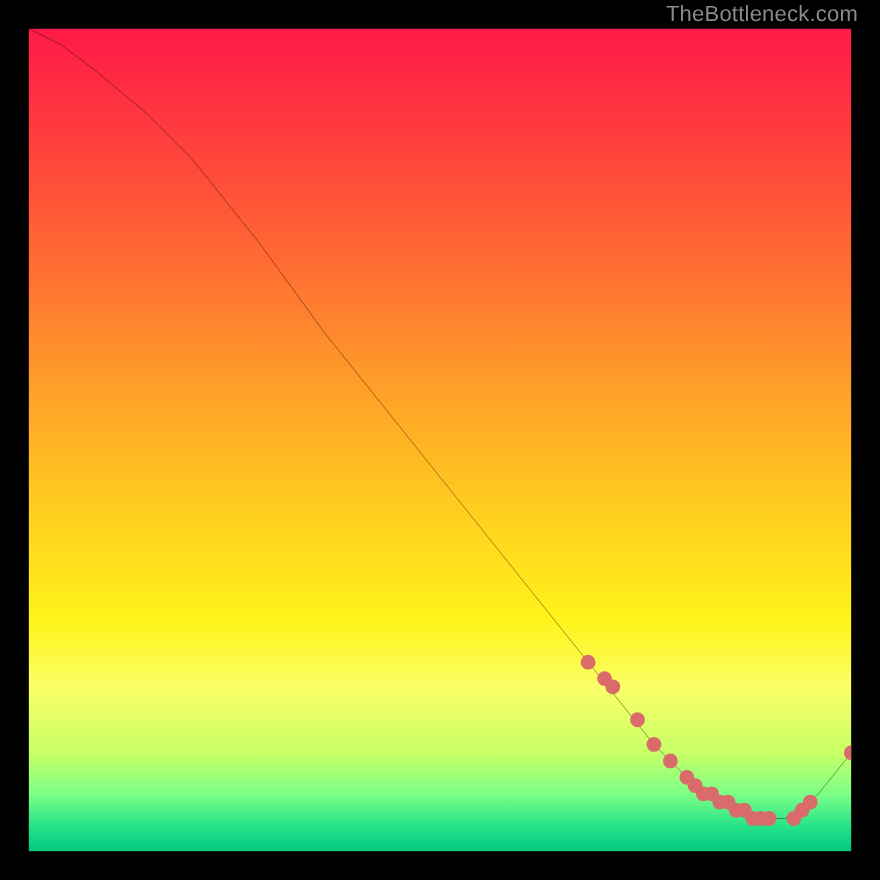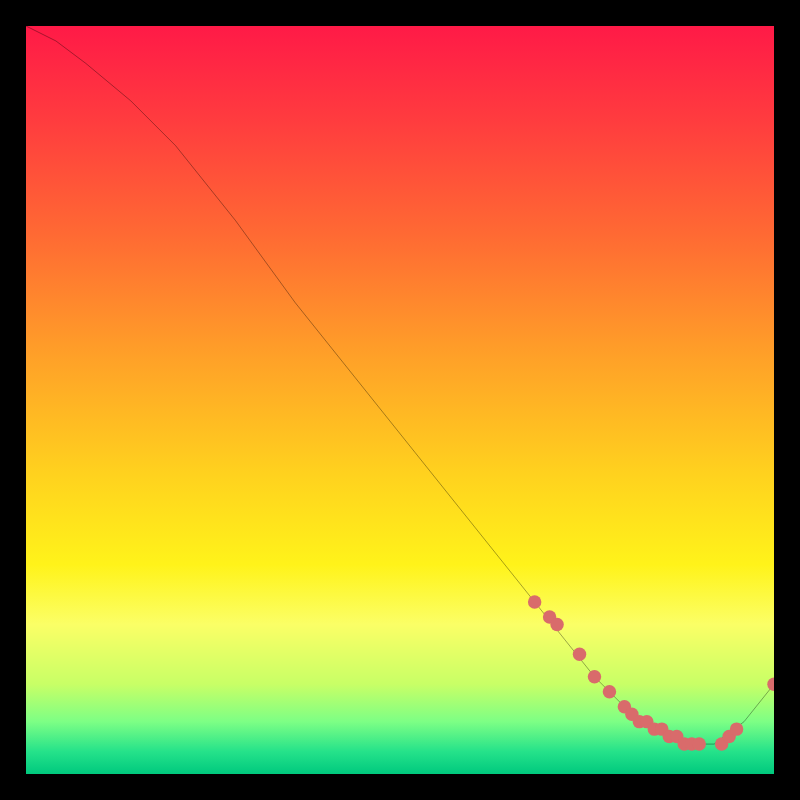--- a/index.html
+++ b/index.html
@@ -56,20 +56,21 @@
     font-size: 20px;
     color: #8a8a8a;
     letter-spacing: 0.2px;
     pointer-events: none;
   }
 </style>
 </head>
 <body>
 
 <div class="stage">
+  <div class="watermark">TheBottleneck.com</div>
   <div class="plot">
     <div class="gradient"></div>
     <svg class="curve" viewBox="0 0 100 100" preserveAspectRatio="none">
       <path fill="none" stroke="#000" stroke-width="0.35" vector-effect="non-scaling-stroke" d="M0.00 0.00 L4.00 2.00 L8.00 5.00 L14.00 10.00 L20.00 16.00 L28.00 26.00 L36.00 37.00 L44.00 47.00 L52.00 57.00 L60.00 67.00 L68.00 77.00 L72.00 82.00 L76.00 87.00 L80.00 91.00 L84.00 94.00 L88.00 96.00 L92.00 96.00 L96.00 93.00 L100.00 88.00"></path>
       <g>
           <circle cx="68.00" cy="77.00" r="0.9" fill="#d96b6b"></circle>
           <circle cx="70.00" cy="79.00" r="0.9" fill="#d96b6b"></circle>
           <circle cx="71.00" cy="80.00" r="0.9" fill="#d96b6b"></circle>
           <circle cx="74.00" cy="84.00" r="0.9" fill="#d96b6b"></circle>
           <circle cx="76.00" cy="87.00" r="0.9" fill="#d96b6b"></circle>

